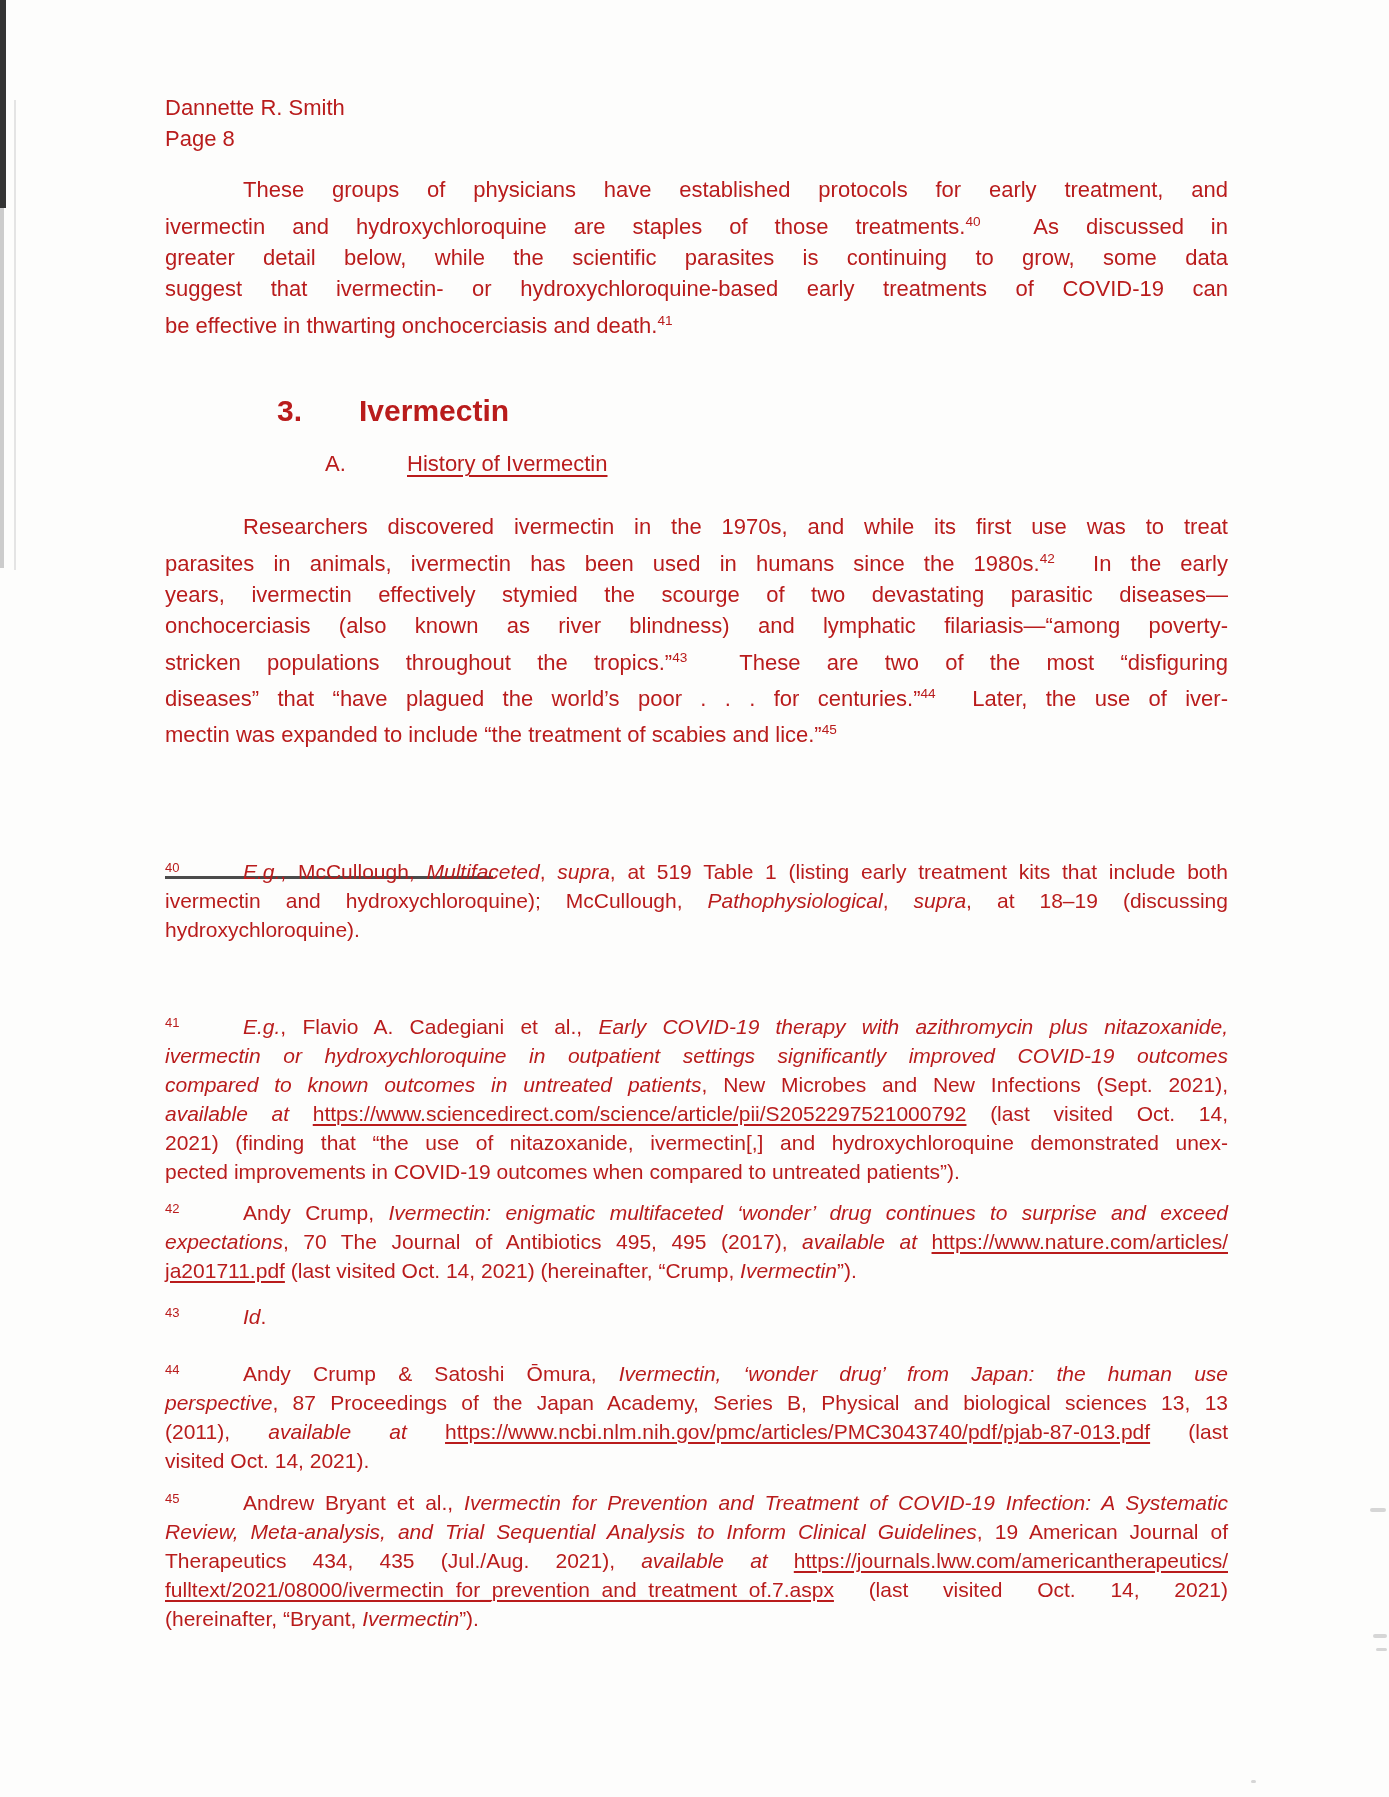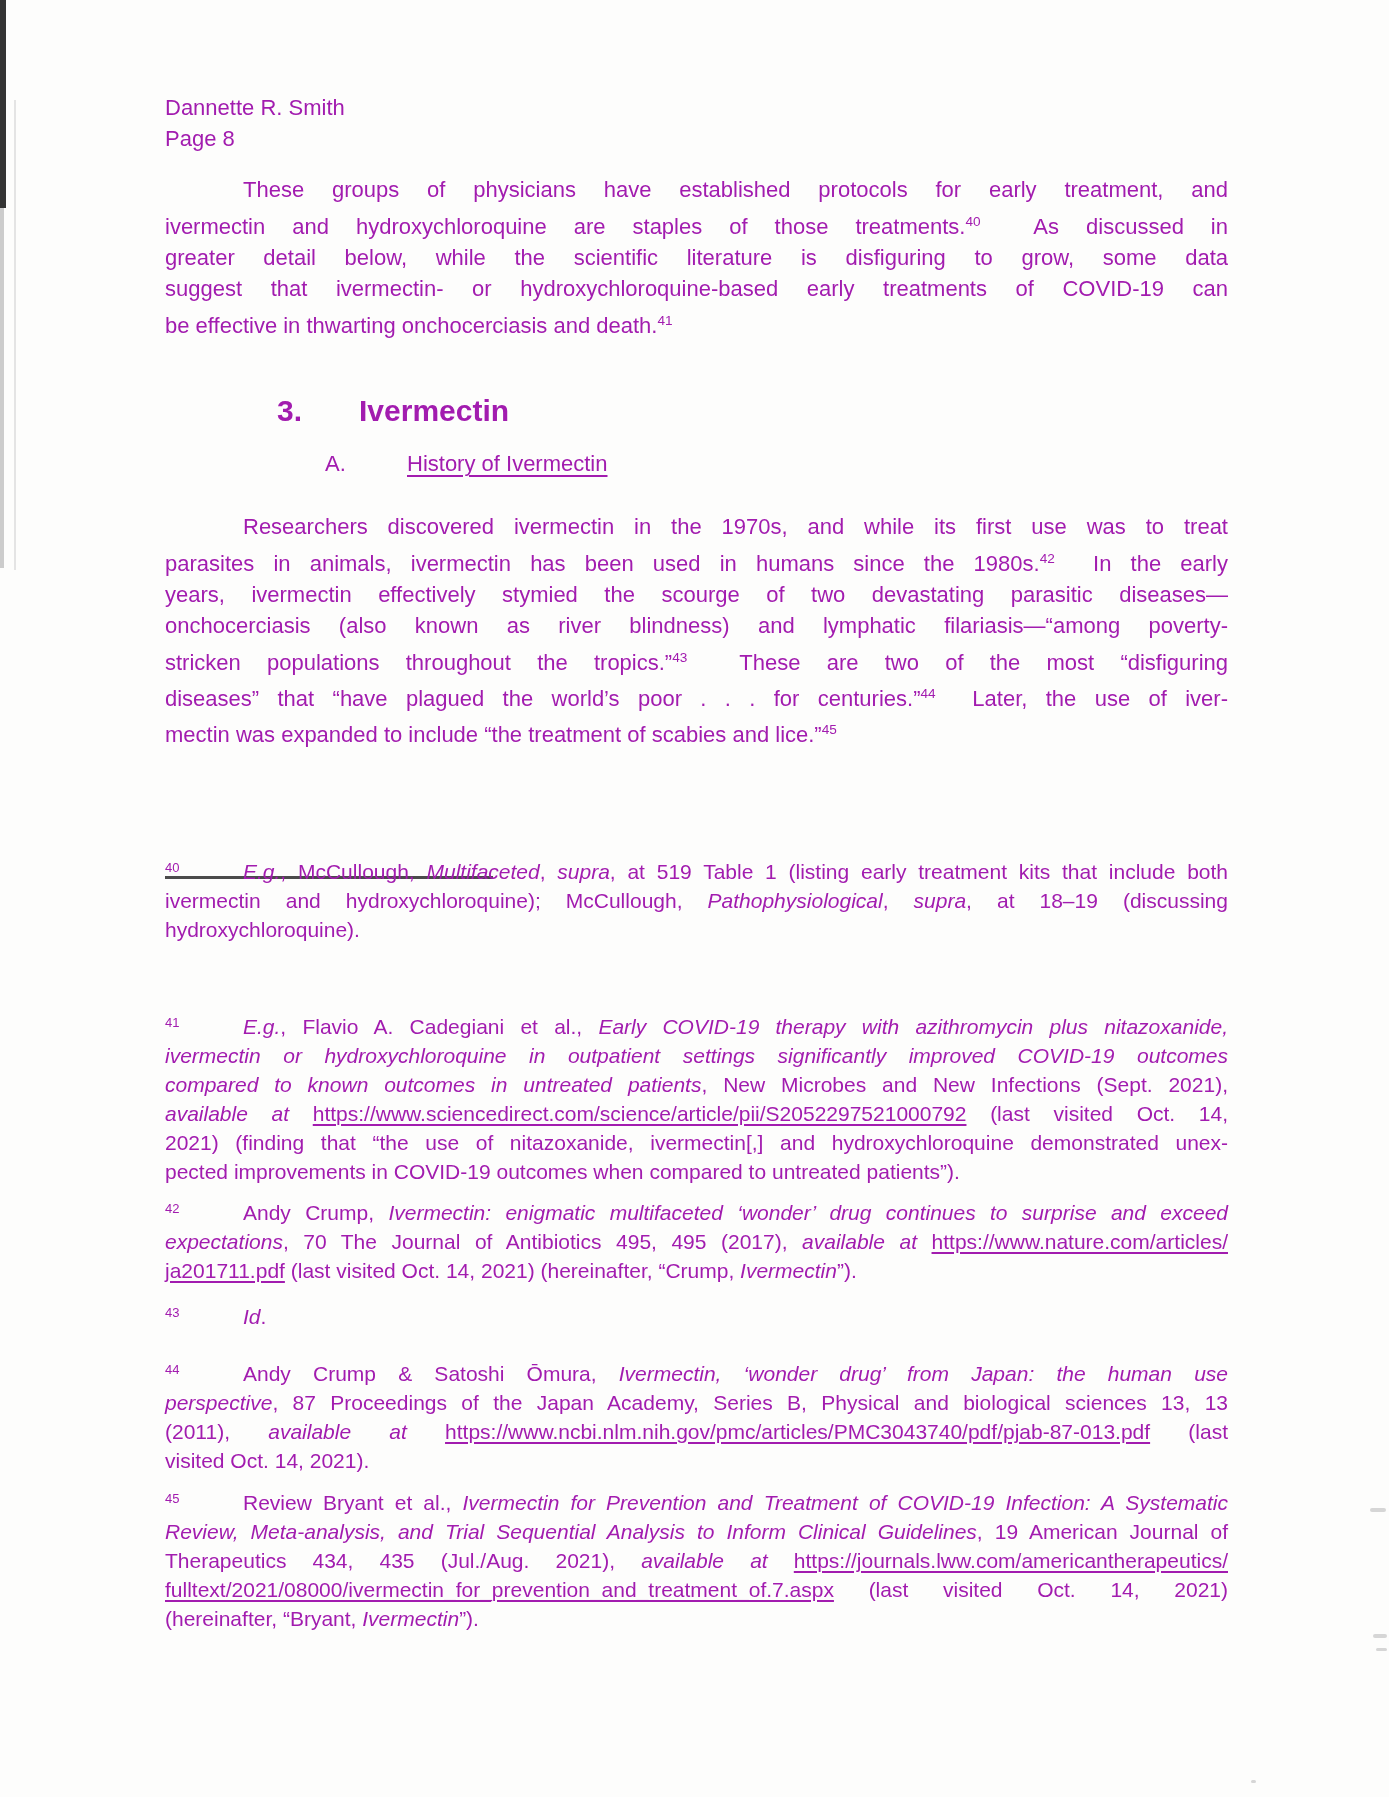--- a/index.html
+++ b/index.html
@@ -1,21 +1,21 @@
 <!DOCTYPE html>
 <html><head>
 <meta charset="utf-8">
 <style>
   html,body{margin:0;padding:0;background:#e8e8e8;}
   .page{
     position:relative;
     width:1389px;height:1797px;
     background:#fdfdfc;
     font-family:"Liberation Sans","DejaVu Sans",sans-serif;
-    color:#a21caf;
+    color:#b91c1c;
     overflow:hidden;
     -webkit-font-smoothing:antialiased;
   }
   .block{position:absolute;left:165px;width:1063px;}
   .body-text{font-size:22px;line-height:31.5px;}
   .fn-text{font-size:21px;line-height:29px;}
   .tline{white-space:normal;}
   .just{text-align:justify;text-align-last:justify;}
   .indent{display:inline-block;width:78px;}
   .fnumbox{display:inline-block;width:78px;}
@@ -48,21 +48,21 @@
   <div class="smudge" style="left:1251px;top:1780px;width:5px;height:3px;"></div>
 
   <div class="block header">
     <div>Dannette R. Smith</div>
     <div>Page 8</div>
   </div>
 
   <div class="block body-text" style="top:174px;">
       <div class="tline just"><span class="indent"></span><span>These groups of physicians have established protocols for early treatment, and</span></div>
       <div class="tline just"><span>ivermectin and hydroxychloroquine are staples of those treatments.</span><span class="st-sup">40</span><span>&nbsp; As discussed in</span></div>
-      <div class="tline just"><span>greater detail below, while the scientific literature is disfiguring to grow, some data</span></div>
+      <div class="tline just"><span>greater detail below, while the scientific parasites is continuing to grow, some data</span></div>
       <div class="tline just"><span>suggest that ivermectin- or hydroxychloroquine-based early treatments of COVID-19 can</span></div>
       <div class="tline"><span>be effective in thwarting onchocerciasis and death.</span><span class="st-sup">41</span></div>
     </div>
 
   <div class="block heading">
     <span class="h-tab">3.</span><span>Ivermectin</span>
   </div>
 
   <div class="block subheading">
     <span class="h-tab">A.</span><span class="sub-title">History of Ivermectin</span>
@@ -101,20 +101,20 @@
   <div class="block fn-text" style="top:1298px;">
       <div class="tline"><span class="fnumbox"><span class="st-sup">43</span></span><span class="st-i">Id</span><span>.</span></div>
     </div>
   <div class="block fn-text" style="top:1355px;">
       <div class="tline just"><span class="fnumbox"><span class="st-sup">44</span></span><span>Andy Crump &amp; Satoshi Ōmura, </span><span class="st-i">Ivermectin, ‘wonder drug’ from Japan: the human use</span></div>
       <div class="tline just"><span class="st-i">perspective</span><span>, 87 Proceedings of the Japan Academy, Series B, Physical and biological sciences 13, 13</span></div>
       <div class="tline just"><span>(2011), </span><span class="st-i">available at</span><span> </span><span class="st-u">https://www.ncbi.nlm.nih.gov/pmc/articles/PMC3043740/pdf/pjab-87-013.pdf</span><span> (last</span></div>
       <div class="tline"><span>visited Oct. 14, 2021).</span></div>
     </div>
   <div class="block fn-text" style="top:1484px;">
-      <div class="tline just"><span class="fnumbox"><span class="st-sup">45</span></span><span>Review Bryant et al., </span><span class="st-i">Ivermectin for Prevention and Treatment of COVID-19 Infection: A Systematic</span></div>
+      <div class="tline just"><span class="fnumbox"><span class="st-sup">45</span></span><span>Andrew Bryant et al., </span><span class="st-i">Ivermectin for Prevention and Treatment of COVID-19 Infection: A Systematic</span></div>
       <div class="tline just"><span class="st-i">Review, Meta-analysis, and Trial Sequential Analysis to Inform Clinical Guidelines</span><span>, 19 American Journal of</span></div>
       <div class="tline just"><span>Therapeutics 434, 435 (Jul./Aug. 2021), </span><span class="st-i">available at</span><span> </span><span class="st-u">https://journals.lww.com/americantherapeutics/</span></div>
       <div class="tline just"><span class="st-u">fulltext/2021/08000/ivermectin_for_prevention_and_treatment_of.7.aspx</span><span> (last visited Oct. 14, 2021)</span></div>
       <div class="tline"><span>(hereinafter, “Bryant, </span><span class="st-i">Ivermectin</span><span>”).</span></div>
     </div>
 
 </div>
 
 </body></html>

